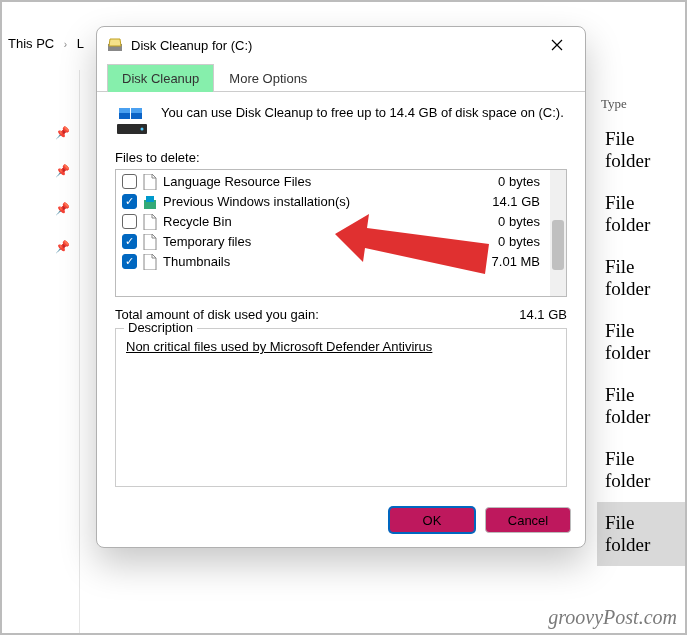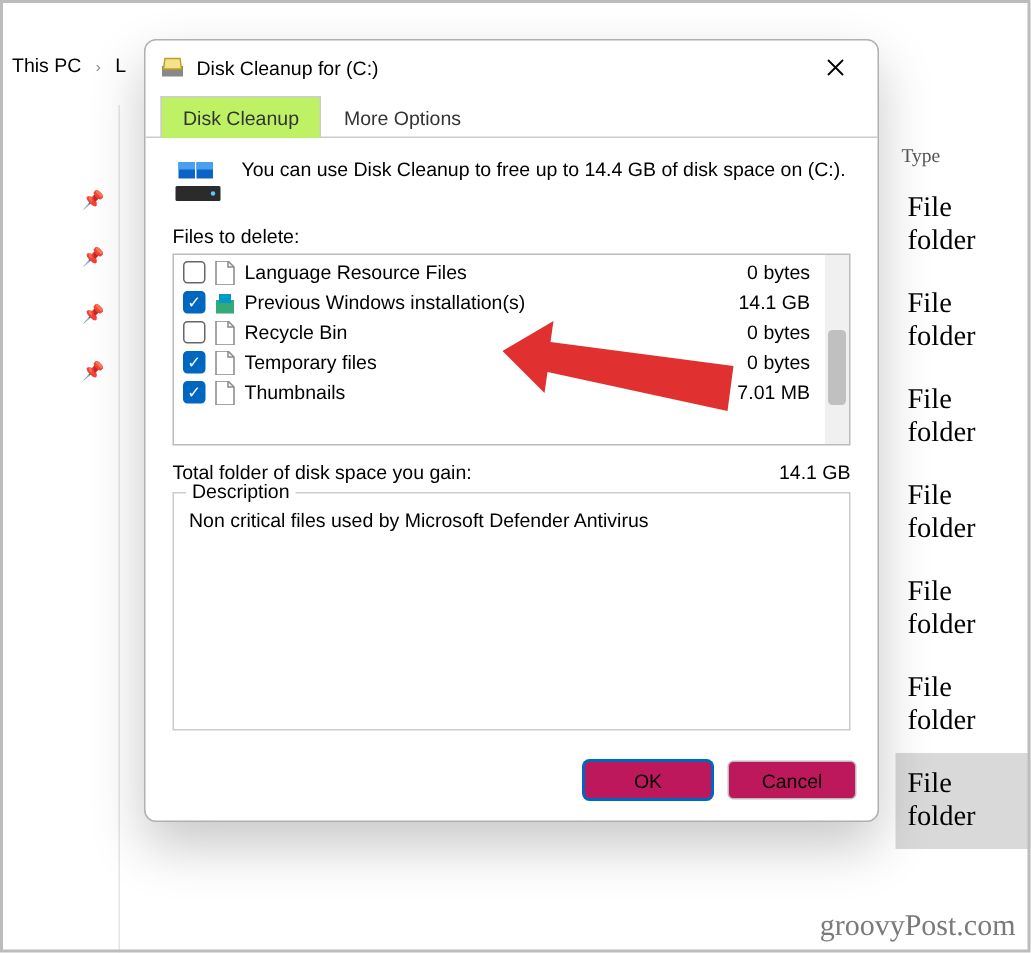--- a/index.html
+++ b/index.html
@@ -109,21 +109,21 @@
       font-size: 13px;
       border: 1px solid transparent;
       border-bottom: none;
       position: relative;
       top: 1px;
       cursor: pointer;
       color: #333;
     }
     .tab.active {
       border-color: #ccc;
-      background: #bef264;
+      background: #86efac;
     }
     .dlg-body {
       flex: 1;
       padding: 12px 18px 10px 18px;
       display: flex;
       flex-direction: column;
     }
     .info-row {
       display: flex;
       gap: 12px;
@@ -210,20 +210,21 @@
       position: absolute;
       top: -9px;
       left: 8px;
       background: #fff;
       padding: 0 4px;
       font-size: 13px;
       text-align: center;
     }
     .desc-text {
       font-size: 13px;
+      text-decoration: underline;
     }
     .dlg-footer {
       display: flex;
       justify-content: flex-end;
       gap: 10px;
       padding: 10px 14px 14px 14px;
     }
     .btn {
       min-width: 86px;
       height: 26px;
@@ -243,20 +244,21 @@
       left: 335px;
       width: 160px;
       height: 70px;
       pointer-events: none;
     }
     .watermark {
       position: absolute;
       right: 10px;
       bottom: 6px;
       font-family: Georgia, serif;
+      font-style: italic;
       font-size: 20px;
       color: #7a7a7a;
     }
     .border-outer {
       position: absolute;
       top: 0; left: 0; right: 0; bottom: 0;
       border: 2px solid #bcbcbc;
       pointer-events: none;
     }
   </style>
@@ -384,21 +386,21 @@
           <span class="name">Thumbnails</span>
           <span class="size">7.01 MB</span>
         </div>
       </div>
       <div class="scrollbar-v">
         <div class="scrollbar-thumb"></div>
       </div>
     </div>
 
     <div class="total-row">
-      <span>Total folder of disk space you gain:</span>
+      <span>Total amount of disk used you gain:</span>
       <span>14.1 GB</span>
     </div>
 
     <div class="desc-group">
       <div class="desc-legend">Description</div>
       <div class="desc-text">Non critical files used by Microsoft Defender Antivirus</div>
     </div>
   </div>
 
   <div class="dlg-footer">

